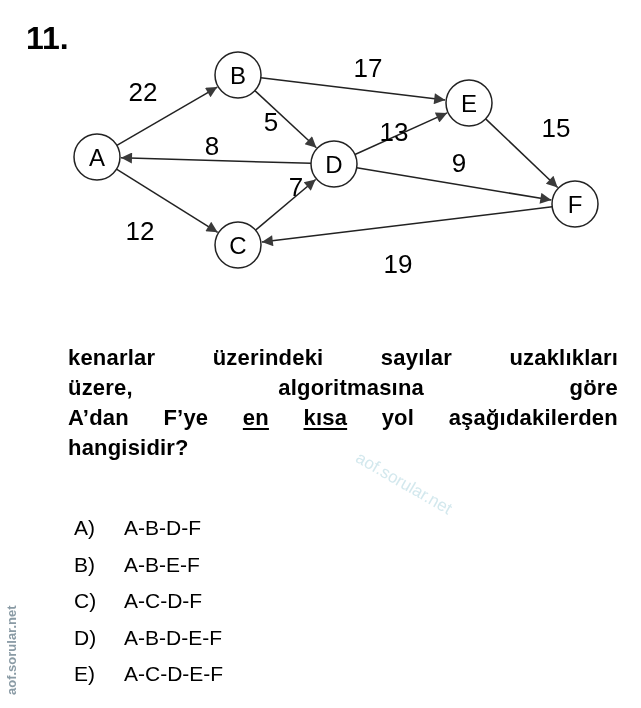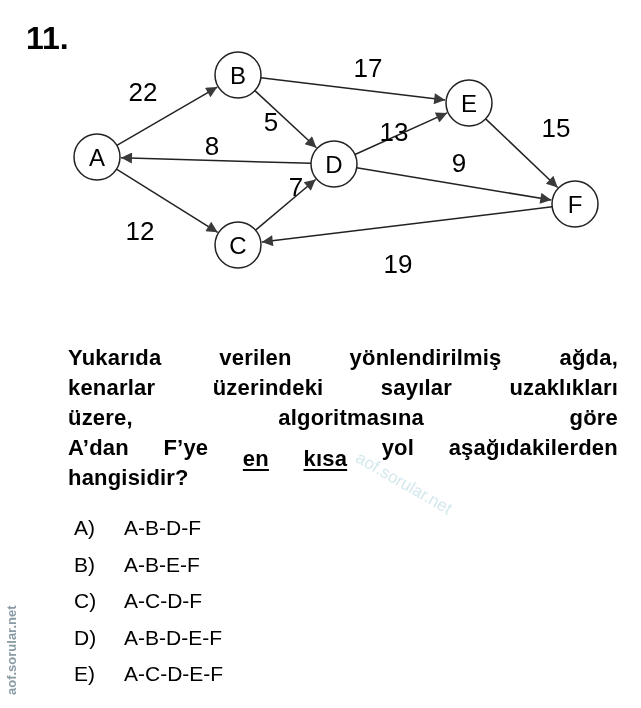--- a/index.html
+++ b/index.html
@@ -2,21 +2,21 @@
 <html><head>
   <meta charset="utf-8">
   <style>
     html, body { margin: 0; padding: 0; background: #ffffff; }
     body { width: 641px; height: 708px; position: relative; overflow: hidden; font-family: "Liberation Sans", sans-serif; color: #000; }
     .qnum { position: absolute; left: 26px; top: 20px; font-size: 32px; font-weight: bold; }
     .graph { position: absolute; left: 0; top: 0; }
     .question { position: absolute; left: 68px; top: 343px; width: 550px; font-size: 22px; font-weight: bold; line-height: 30px; letter-spacing: 0.2px; }
     .question .line { display: flex; justify-content: space-between; white-space: nowrap; height: 30px; }
     .question .line.left { justify-content: flex-start; gap: 8px; }
-    .question u { text-decoration: underline; text-decoration-thickness: 2px; text-underline-offset: 3px; margin-top: 11px; }
+    .question u { text-decoration: underline; text-decoration-thickness: 2px; text-underline-offset: 3px; }
     .options { position: absolute; left: 74px; top: 510px; font-size: 21px; }
     .option { display: flex; height: 36.5px; align-items: center; }
     .option .letter { width: 50px; }
     .watermark-diag { position: absolute; left: 362px; top: 448px; font-size: 17px; color: #cfe6ec; transform: rotate(30deg); transform-origin: left top; white-space: nowrap; opacity: 0.9; }
     .watermark-side { position: absolute; left: 4px; top: 695px; font-size: 13px; font-weight: bold; color: #8a9ba5; transform: rotate(-90deg); transform-origin: left top; white-space: nowrap; }
     .node-label { font-family: "Liberation Sans", sans-serif; font-size: 24px; }
     .edge-label { font-family: "Liberation Sans", sans-serif; font-size: 26px; }
   </style>
 </head>
 <body>
@@ -64,26 +64,20 @@
       <text x="296" y="196" text-anchor="middle" class="edge-label">7</text>
       <text x="394" y="141" text-anchor="middle" class="edge-label">13</text>
       <text x="459" y="172" text-anchor="middle" class="edge-label">9</text>
       <text x="556" y="137" text-anchor="middle" class="edge-label">15</text>
       <text x="398" y="273" text-anchor="middle" class="edge-label">19</text>
     </g>
 </svg>
 
 <div class="question">
   <div class="line">
-    <span>Yukarıda</span>
-    <span>verilen</span>
-    <span>yönlendirilmiş</span>
-    <span>ağda,</span>
-  </div>
-  <div class="line">
     <span>kenarlar</span>
     <span>üzerindeki</span>
     <span>sayılar</span>
     <span>uzaklıkları</span>
   </div>
   <div class="line">
     <span>üzere,</span>
     <span>algoritmasına</span>
     <span>göre</span>
   </div>

